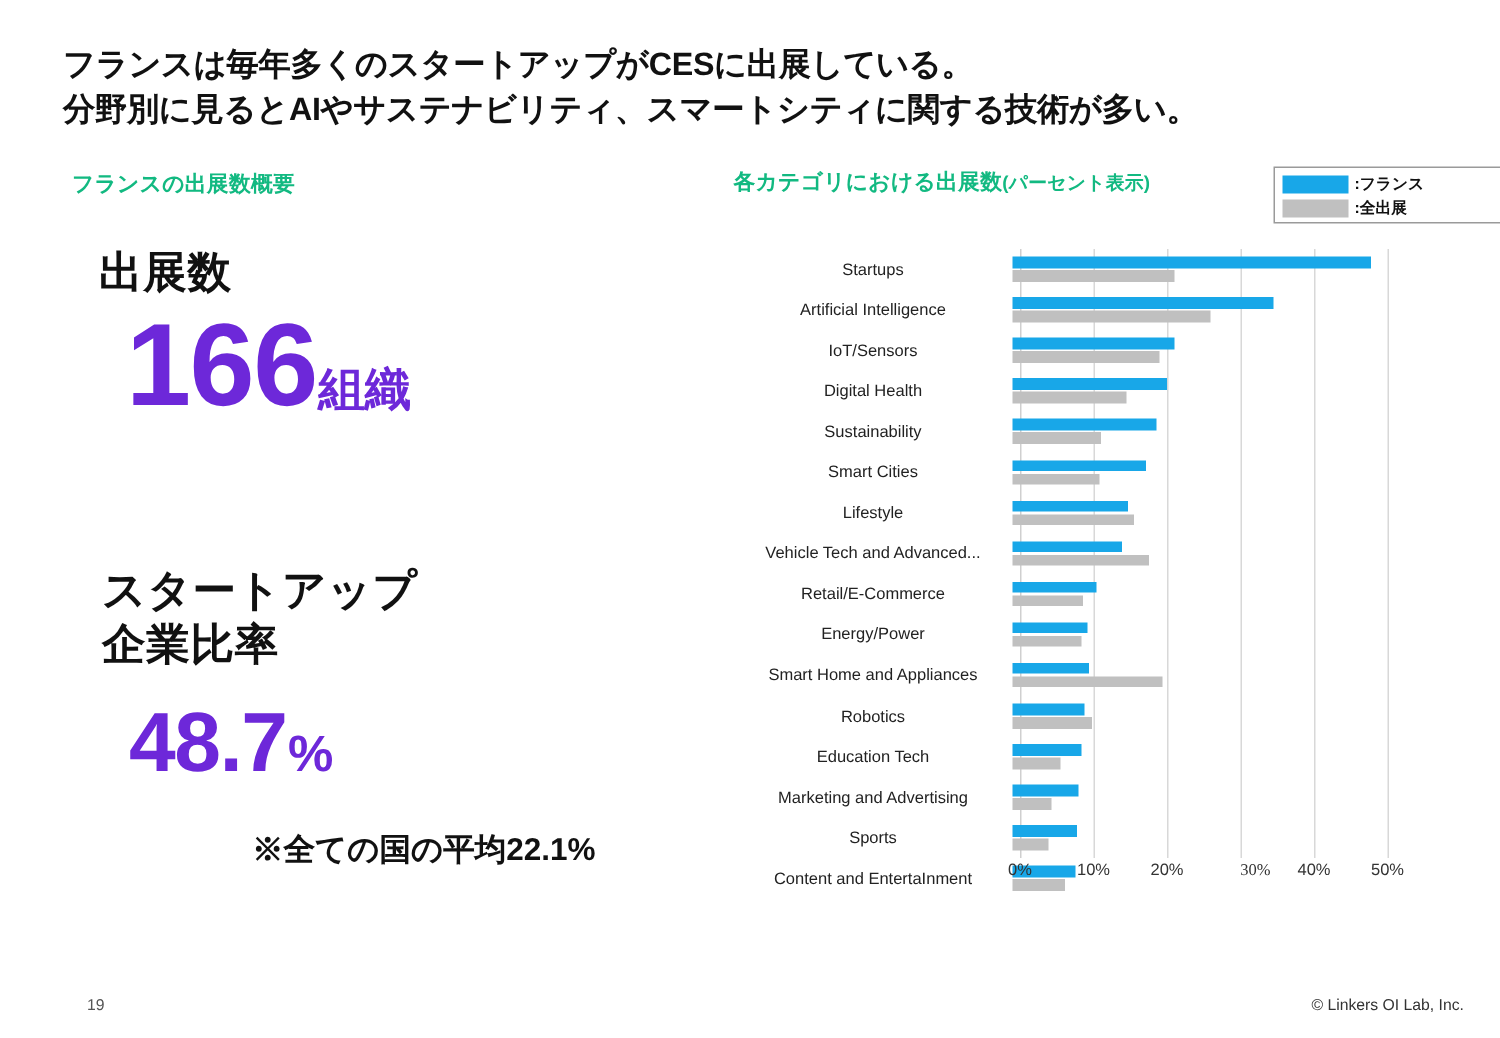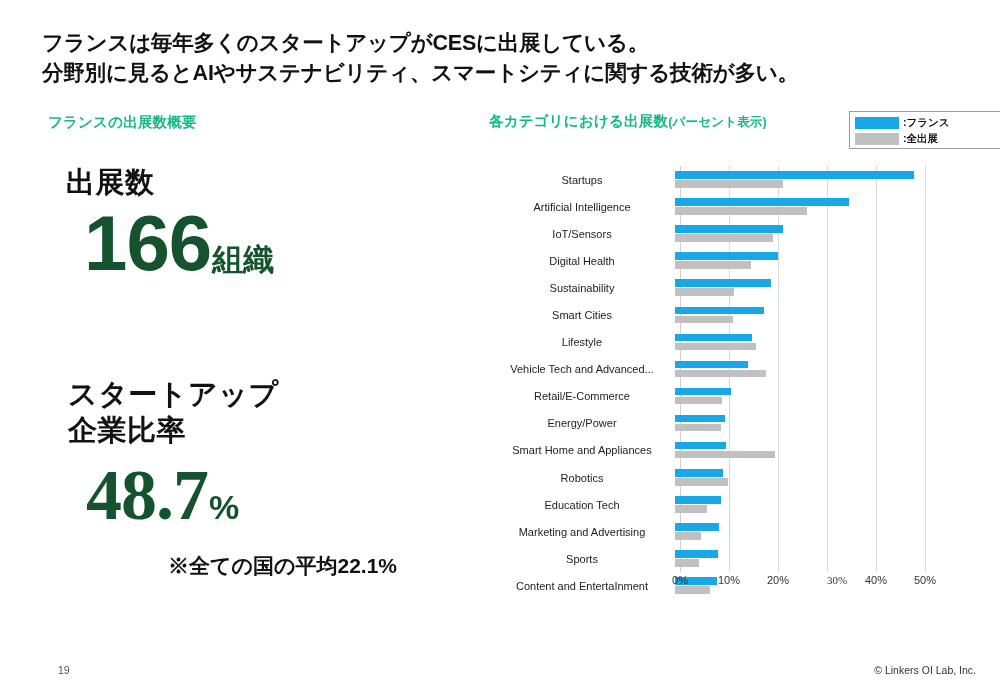--- a/index.html
+++ b/index.html
@@ -91,42 +91,42 @@
     font-size: 29px;
     font-weight: bold;
     color: #111111;
     letter-spacing: 0.5px;
     line-height: 36px;
     white-space: nowrap;
   }
   .kpi-value-row {
     display: flex;
     align-items: baseline;
-    color: #14532d;
+    color: #6d28d9;
     white-space: nowrap;
   }
   .kpi-big {
     font-size: 78px;
     font-weight: bold;
     line-height: 82px;
     letter-spacing: -1px;
   }
   .kpi-unit {
     font-size: 31px;
     font-weight: bold;
     line-height: 40px;
     margin-left: 1px;
   }
 
   #kpi-exhibitors { left: 66px; top: 164px; }
   #kpi-exhibitors .kpi-value-row { margin-left: 18px; margin-top: 2px; }
 
   #kpi-ratio { left: 68px; top: 376px; }
   #kpi-ratio .kpi-value-row { margin-left: 18px; margin-top: 4px; }
-  #kpi-ratio .kpi-big { font-size: 72px; line-height: 86px; font-family: Liberation Serif, serif; }
+  #kpi-ratio .kpi-big { font-size: 56px; line-height: 86px; }
   #kpi-ratio .kpi-unit { font-size: 34px; }
 
   .kpi-note {
     position: absolute;
     left: 168px;
     top: 552px;
     font-size: 21px;
     font-weight: bold;
     color: #111111;
     white-space: nowrap;

